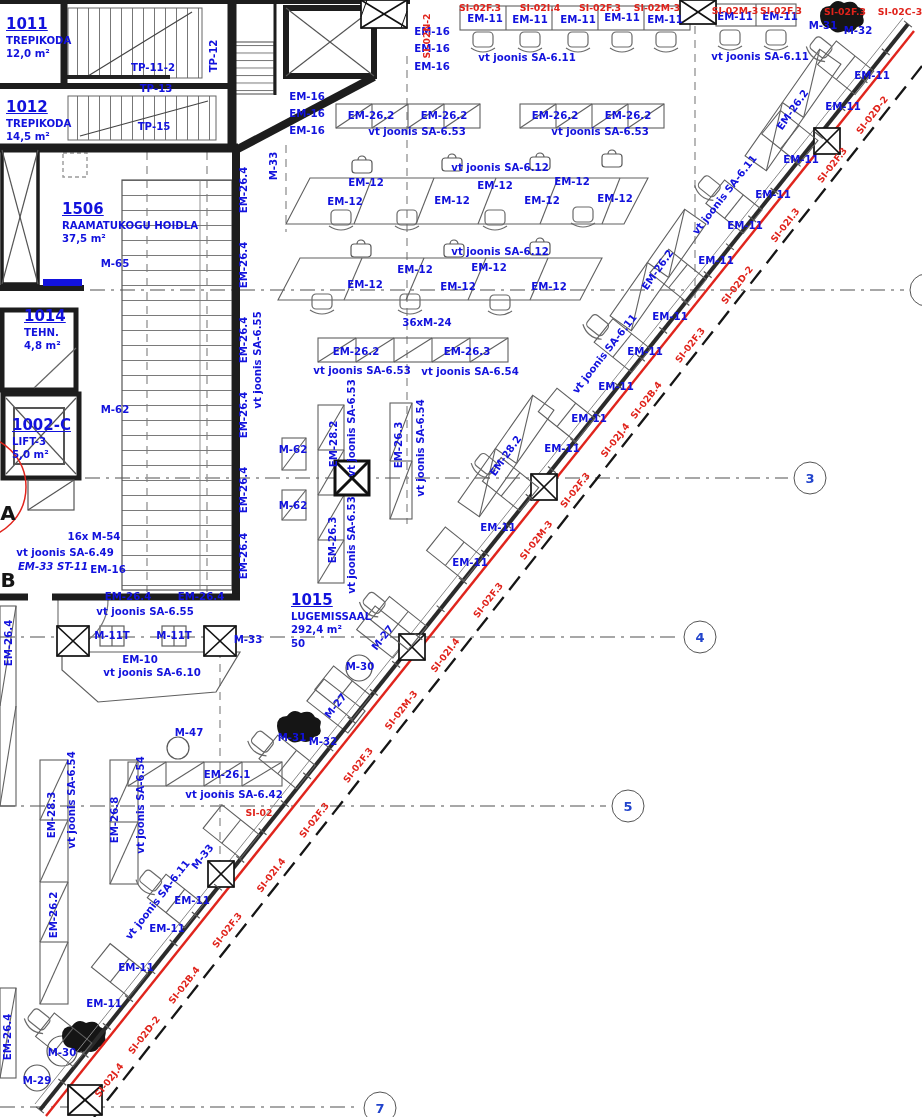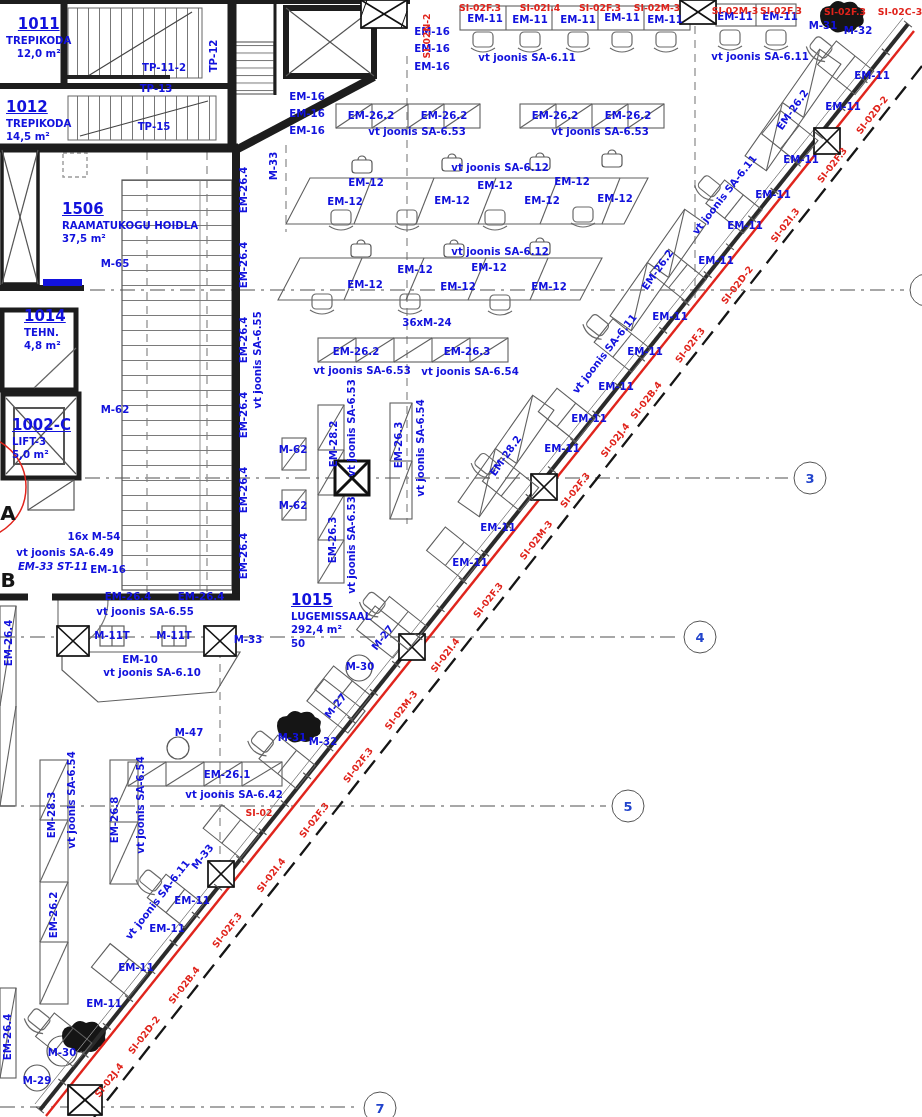--- a/index.html
+++ b/index.html
@@ -442,21 +442,21 @@
           <rect x="-15" y="-24" width="30" height="48"></rect>
           <line x1="-15" y1="0" x2="15" y2="0"></line>
         </g>
         <g transform="translate(63.690114837544385,1039.7670531114074) rotate(128.63406312910382)" stroke="#606060" fill="none" stroke-width="1.1">
           <rect x="-15" y="-24" width="30" height="48"></rect>
           <line x1="-15" y1="0" x2="15" y2="0"></line>
         </g>
         <use href="#chair" transform="translate(38.693333099137476,1019.7880415562167) rotate(38.63406312910382)"></use>
       </g>
 </svg>
-<span class="lbl blue" style="left: 164px; top: 68px; transform: translate(-50%, -50%) rotate(0deg); text-align: right;">TP-11-2</span>
+<span class="lbl blue" style="left: 153px; top: 68px; transform: translate(-50%, -50%) rotate(0deg); text-align: right;">TP-11-2</span>
     <span class="lbl blue" style="left: 156px; top: 89px; transform: translate(-50%, -50%) rotate(0deg);">TP-13</span>
     <span class="lbl blue" style="left: 154px; top: 127px; transform: translate(-50%, -50%) rotate(0deg);">TP-15</span>
     <span class="lbl blue" style="left: 214px; top: 56px; transform: translate(-50%, -50%) rotate(-90deg);">TP-12</span>
     <span class="lbl blue" style="left: 274px; top: 166px; transform: translate(-50%, -50%) rotate(-90deg);">M-33</span>
     <span class="lbl blue" style="left: 307px; top: 97px; transform: translate(-50%, -50%) rotate(0deg);">EM-16</span>
     <span class="lbl blue" style="left: 307px; top: 114px; transform: translate(-50%, -50%) rotate(0deg);">EM-16</span>
     <span class="lbl blue" style="left: 307px; top: 131px; transform: translate(-50%, -50%) rotate(0deg);">EM-16</span>
     <span class="lbl blue" style="left: 432px; top: 32px; transform: translate(-50%, -50%) rotate(0deg);">EM-16</span>
     <span class="lbl blue" style="left: 432px; top: 49px; transform: translate(-50%, -50%) rotate(0deg);">EM-16</span>
     <span class="lbl blue" style="left: 432px; top: 67px; transform: translate(-50%, -50%) rotate(0deg);">EM-16</span>
@@ -588,21 +588,21 @@
     <span class="lbl red" style="left: 488px; top: 600px; transform: translate(-50%, -50%) rotate(-52deg);">SI-02F.3</span>
     <span class="lbl red" style="left: 445px; top: 655px; transform: translate(-50%, -50%) rotate(-52deg);">SI-02I.4</span>
     <span class="lbl red" style="left: 401px; top: 710px; transform: translate(-50%, -50%) rotate(-52deg);">SI-02M-3</span>
     <span class="lbl red" style="left: 358px; top: 765px; transform: translate(-50%, -50%) rotate(-52deg);">SI-02F.3</span>
     <span class="lbl red" style="left: 314px; top: 820px; transform: translate(-50%, -50%) rotate(-52deg);">SI-02F.3</span>
     <span class="lbl red" style="left: 271px; top: 875px; transform: translate(-50%, -50%) rotate(-52deg);">SI-02I.4</span>
     <span class="lbl red" style="left: 227px; top: 930px; transform: translate(-50%, -50%) rotate(-52deg);">SI-02F.3</span>
     <span class="lbl red" style="left: 184px; top: 985px; transform: translate(-50%, -50%) rotate(-52deg);">SI-02B.4</span>
     <span class="lbl red" style="left: 144px; top: 1035px; transform: translate(-50%, -50%) rotate(-52deg);">SI-02D-2</span>
     <span class="lbl red" style="left: 109px; top: 1080px; transform: translate(-50%, -50%) rotate(-52deg);">SI-02J.4</span>
-    <div class="room" style="left: 6px; top: 16px; text-align: center;">
+    <div class="room" style="left: 6px; top: 16px;">
       <span class="rnum">1011</span>
       <span class="rline">TREPIKODA</span>
       <span class="rline">12,0 m²</span>
     </div>
     <div class="room" style="left: 6px; top: 99px;">
       <span class="rnum">1012</span>
       <span class="rline">TREPIKODA</span>
       <span class="rline">14,5 m²</span>
     </div>
     <div class="room" style="left: 62px; top: 201px;">

